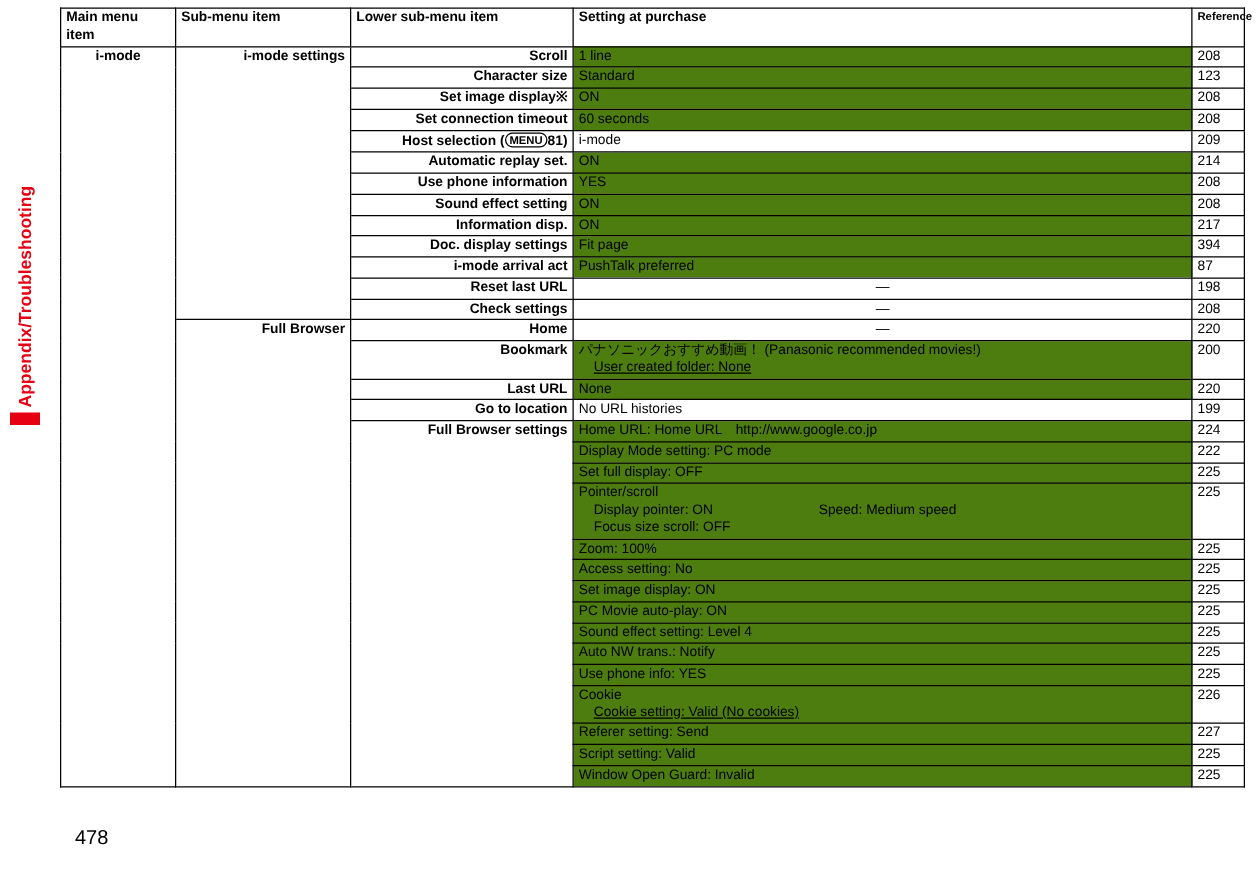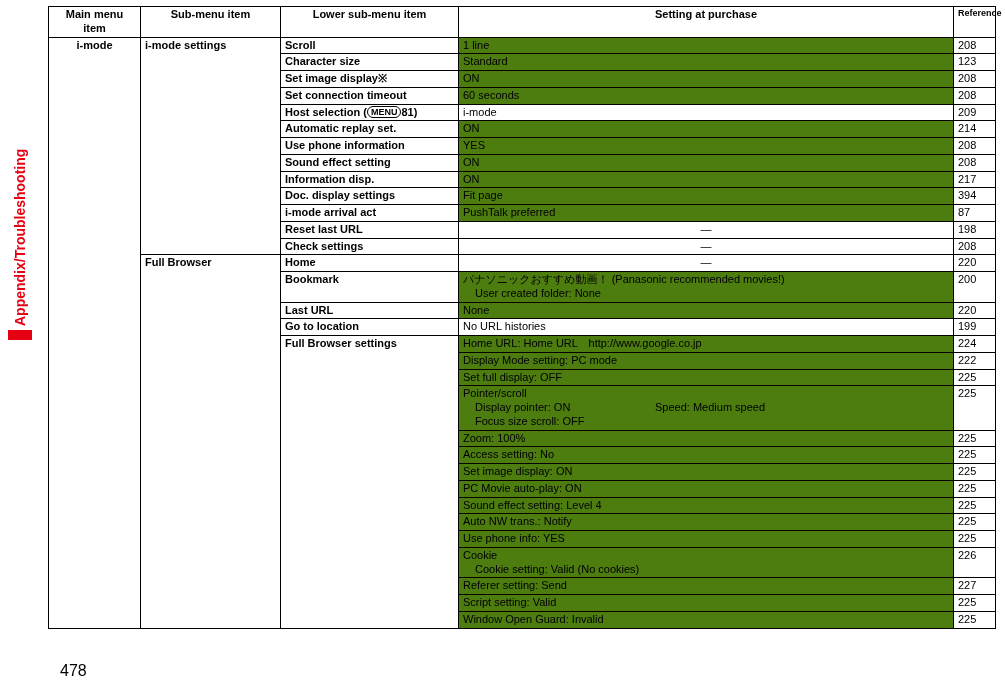--- a/index.html
+++ b/index.html
@@ -57,32 +57,32 @@
   col.c4 { width: auto; }
   col.c5 { width: 42px; }
   th, td {
     border: 1px solid #000;
     padding: 1px 4px;
     vertical-align: top;
     line-height: 1.25;
     font-size: 11px;
   }
   th {
-    text-align: center;
+    text-align: left;
     font-weight: bold;
     background: #fff;
   }
   th.ref-h { font-size: 9px; }
   td.ref { }
   td.center { text-align: center; }
   td.salmon { background: #4d7c0f; }
   td.white { background: #fff; }
-  td.main, td.sub, td.lower { font-weight: bold; }
+  td.main, td.sub, td.lower { font-weight: bold; text-align: right; }
   td.main { text-align: center; }
-  .indent { padding-left: 12px; display: inline-block; }
+  .indent { padding-left: 12px; display: inline-block; text-decoration: underline; }
   .seg { display: inline-block; }
   .seg.a { width: 180px; }
   .seg.b { width: 200px; }
   .circled {
     display:inline-block; border:1px solid #000; border-radius:7px;
     font-size:9px; line-height:10px; padding:0 3px; vertical-align:1px;
   }
 </style>
 </head>
 <body>

